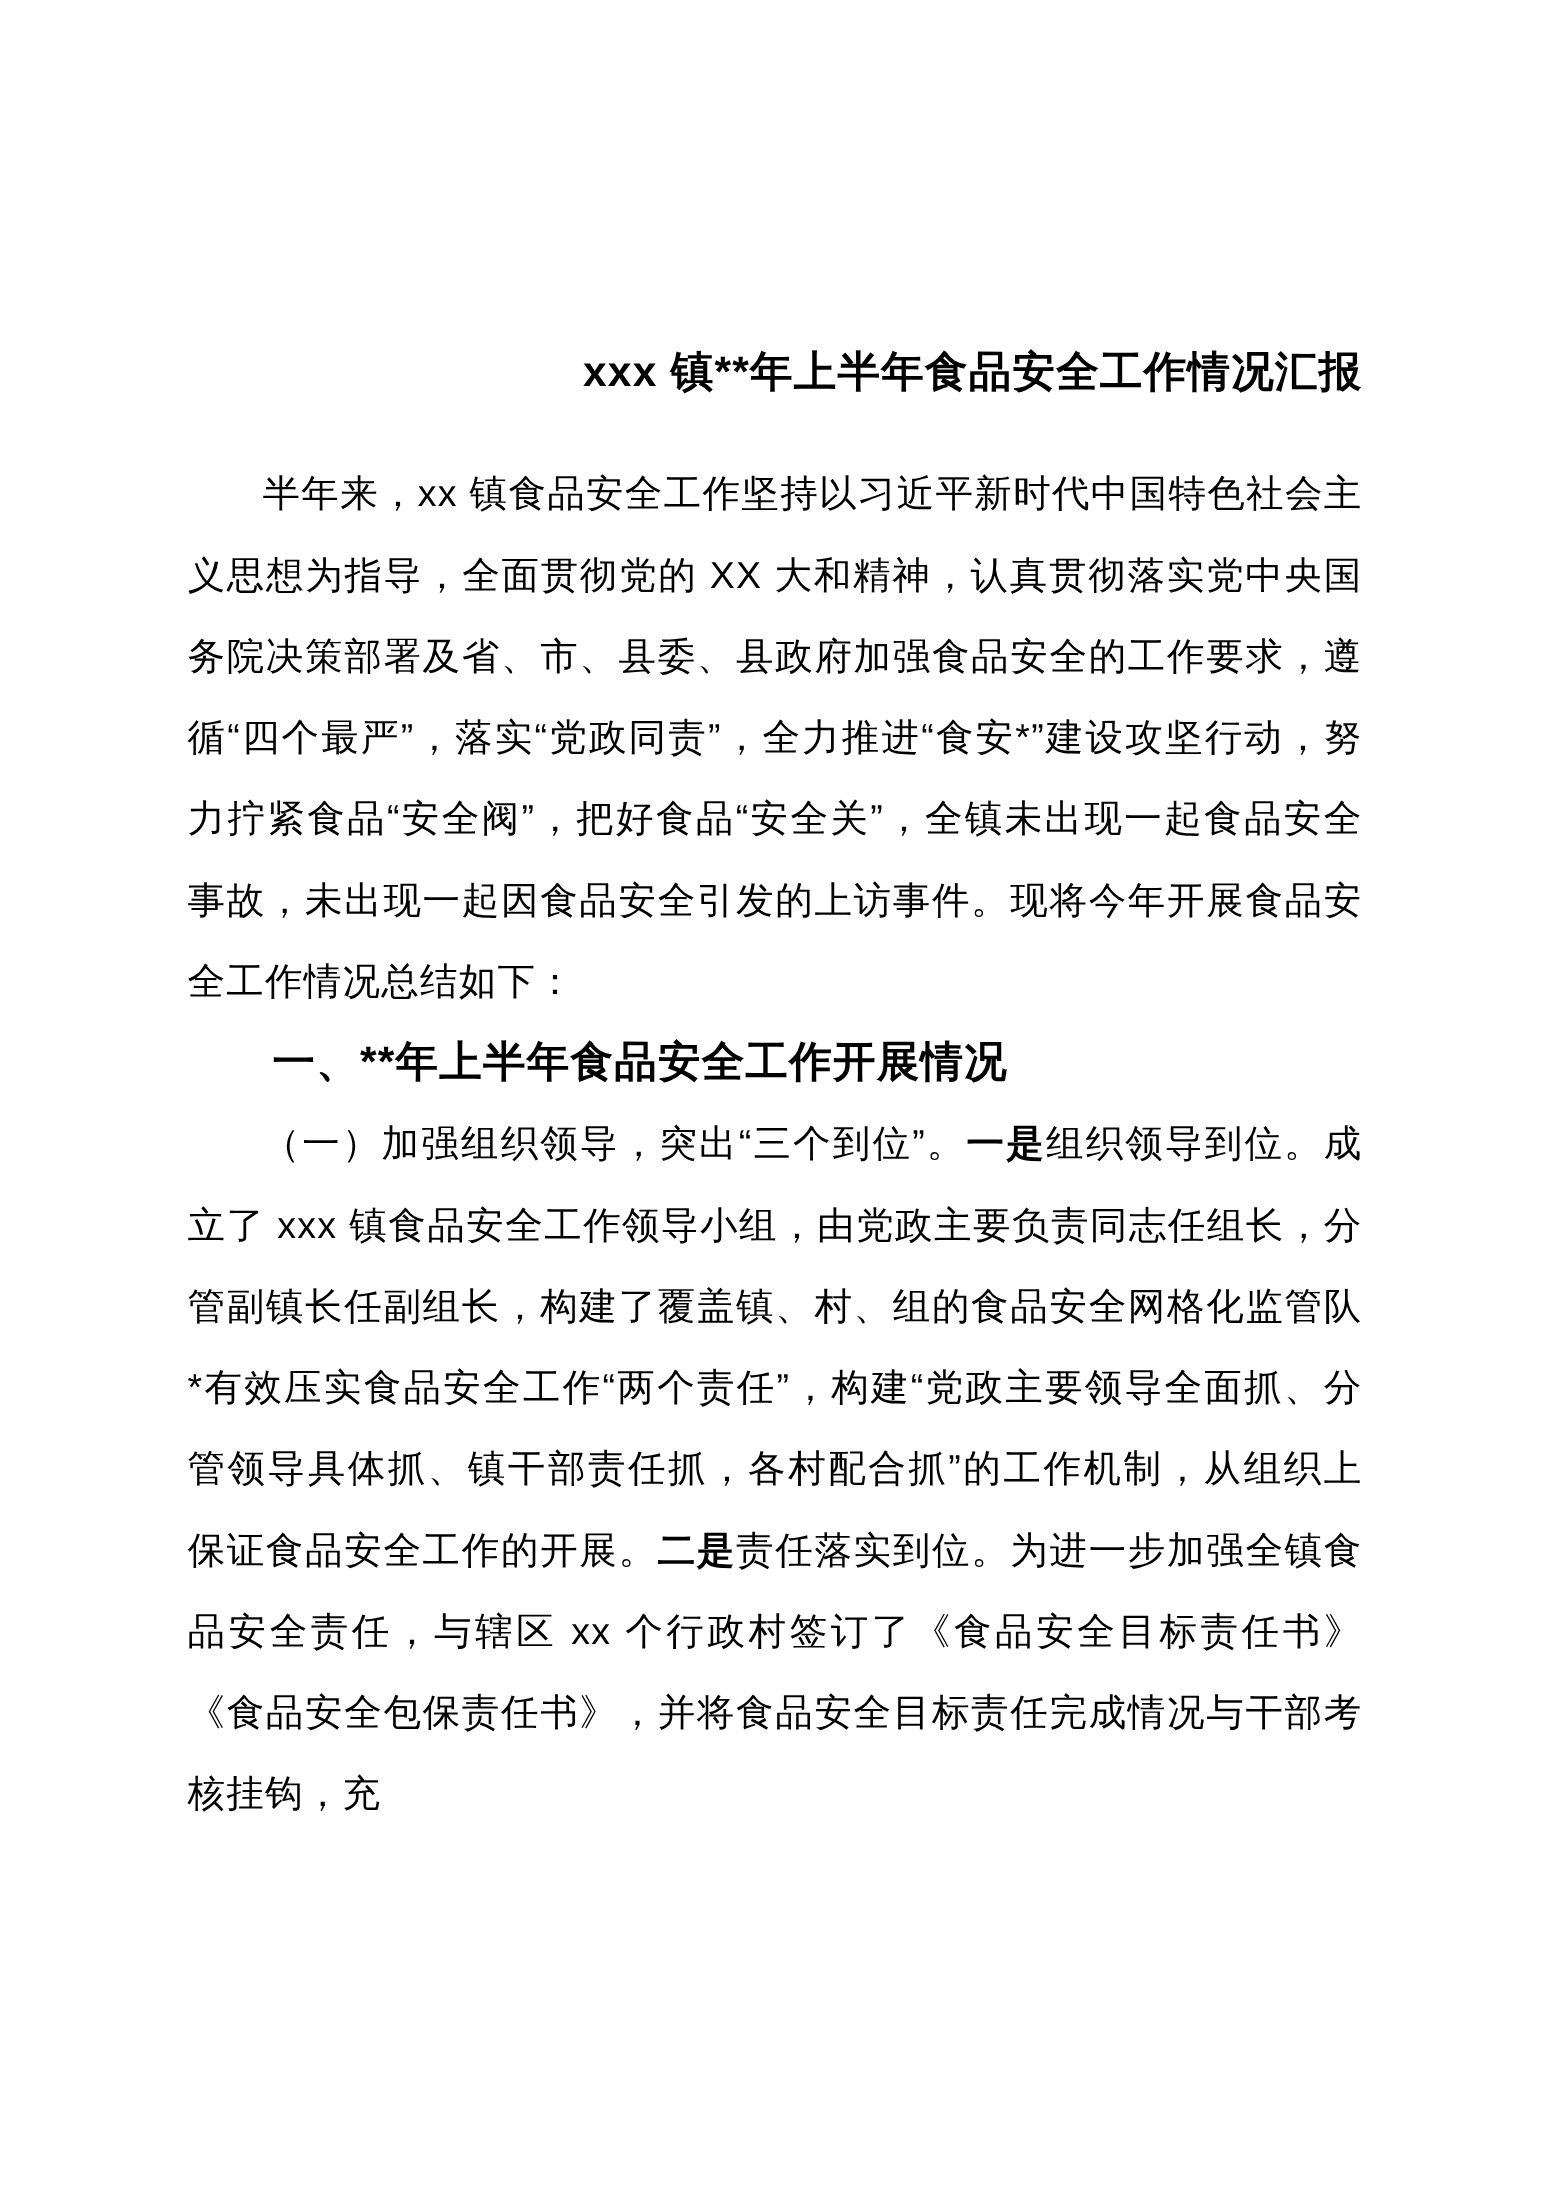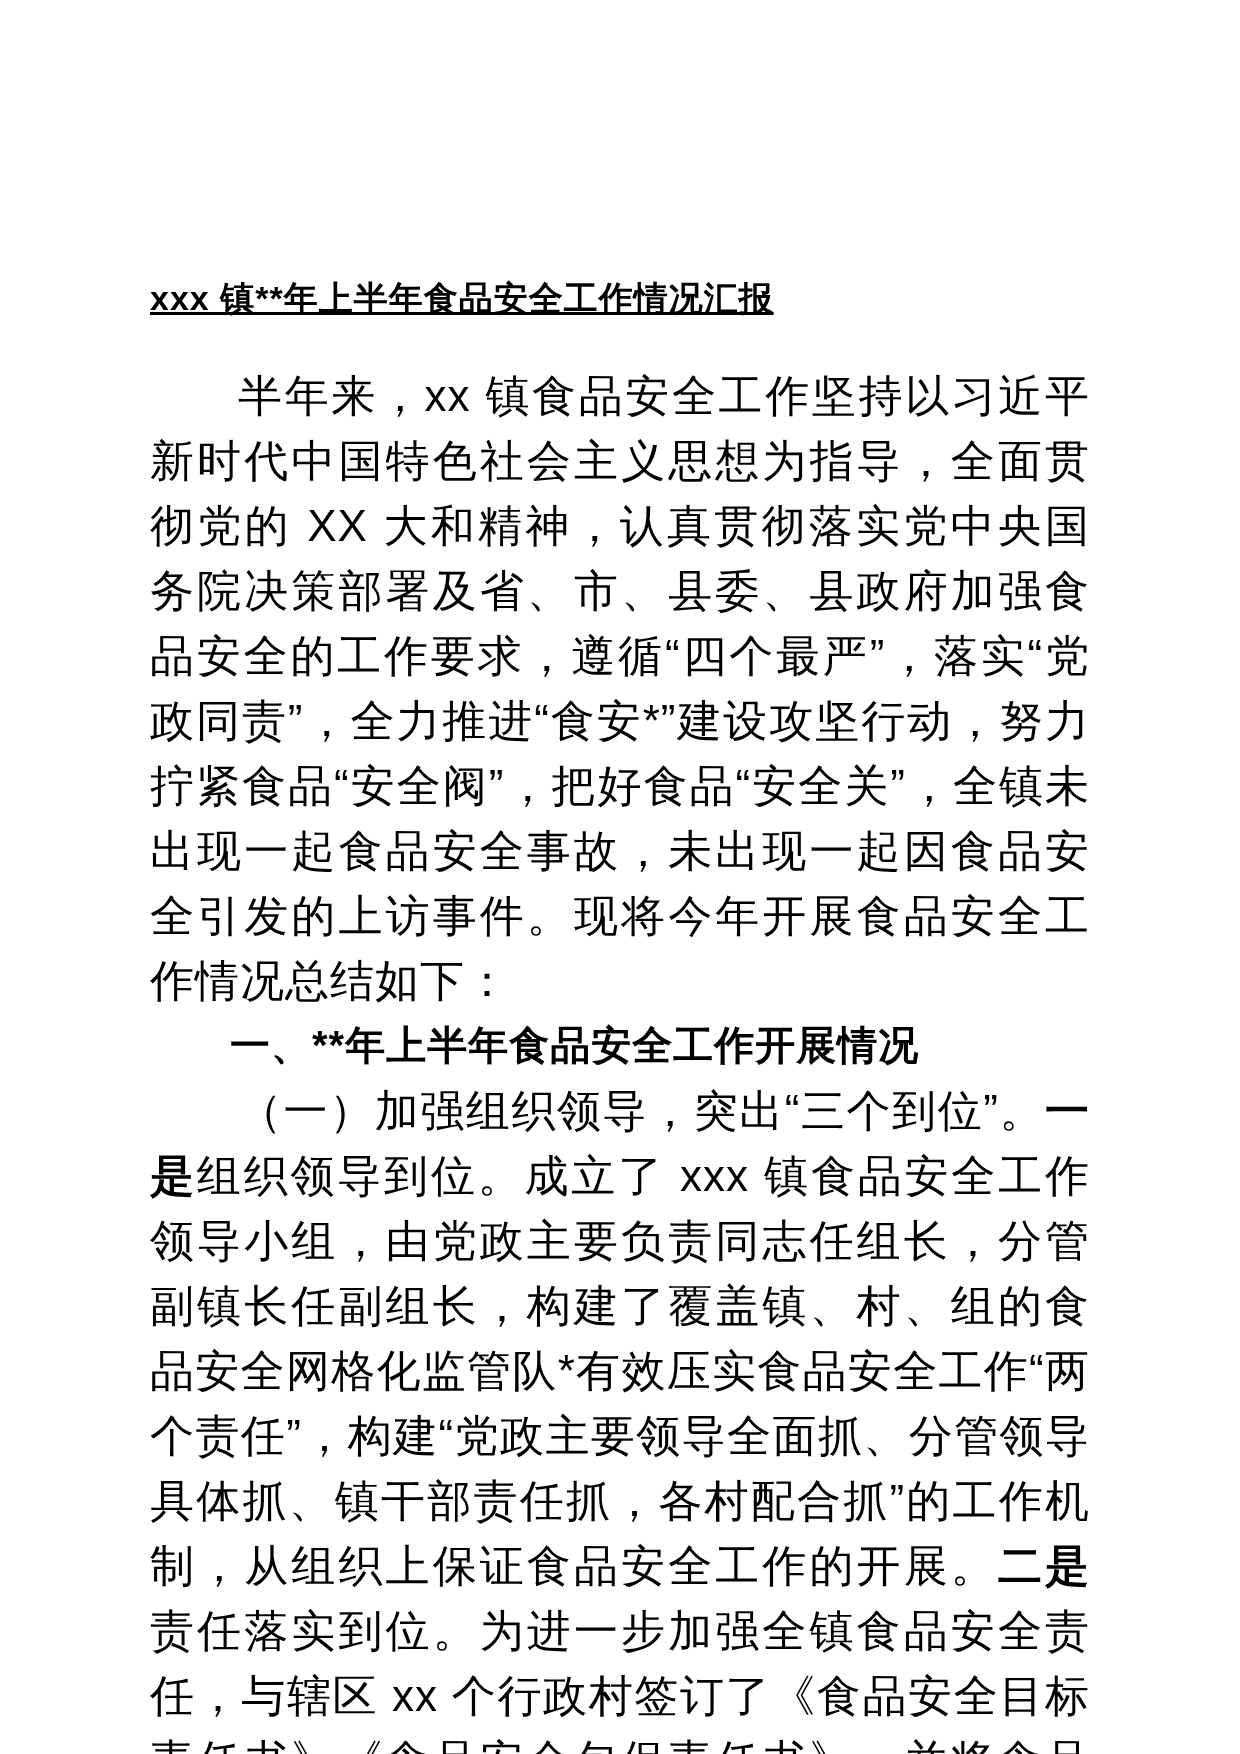--- a/index.html
+++ b/index.html
@@ -16,38 +16,37 @@
     font-family: "Liberation Sans", "DejaVu Sans", sans-serif;
     box-sizing: border-box;
     padding: 266px 150px 0 150px;
     overflow: hidden;
   }
   .doc-title {
     margin: 0 0 32px 0;
     font-size: 34px;
     font-weight: 700;
     line-height: 65px;
-    text-align: left;
+    text-align: right;
     letter-spacing: 1px;
     white-space: nowrap;
-    text-decoration: underline;
   }
   .para {
     margin: 0;
-    font-size: 44px;
+    font-size: 30px;
     font-weight: 400;
     line-height: 65px;
     letter-spacing: 1px;
     text-align: justify;
     text-justify: inter-ideograph;
     text-indent: 2em;
   }
   .section-heading {
     margin: 0;
-    font-size: 40px;
+    font-size: 34px;
     font-weight: 700;
     line-height: 65px;
     letter-spacing: 1px;
     text-indent: 2em;
     white-space: nowrap;
   }
   .para .bold-run {
     font-weight: 700;
     margin-top: 34px;
   }

